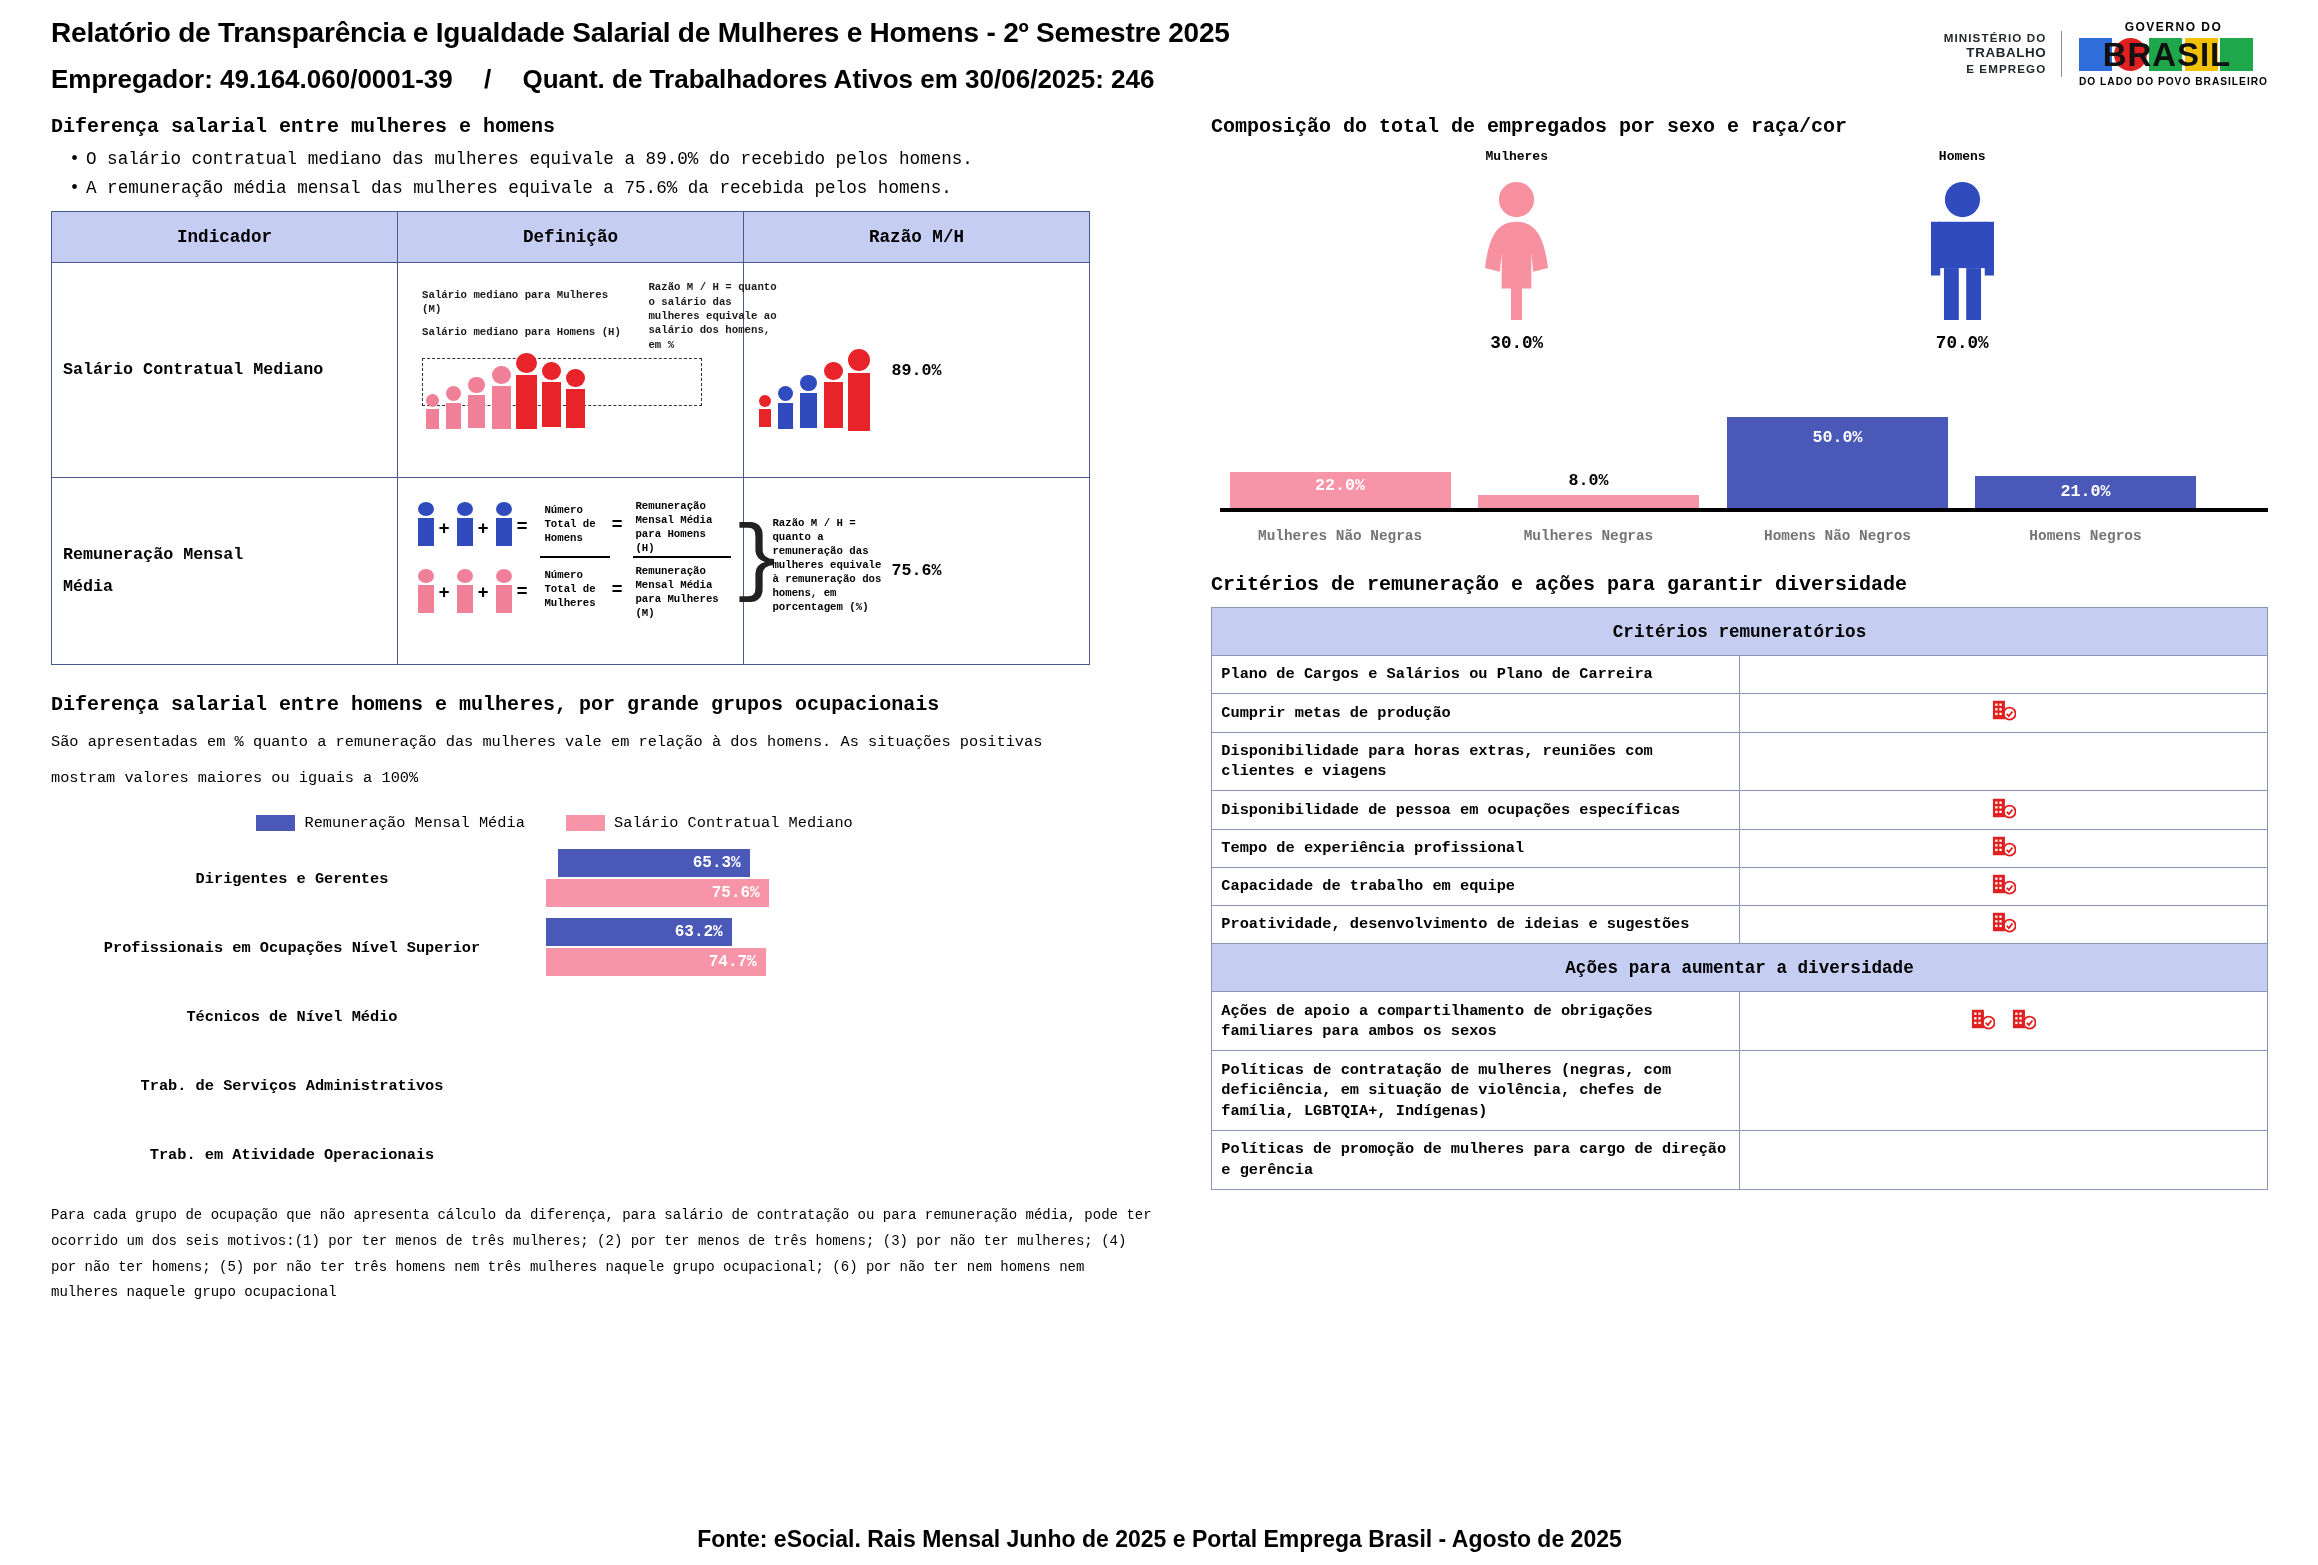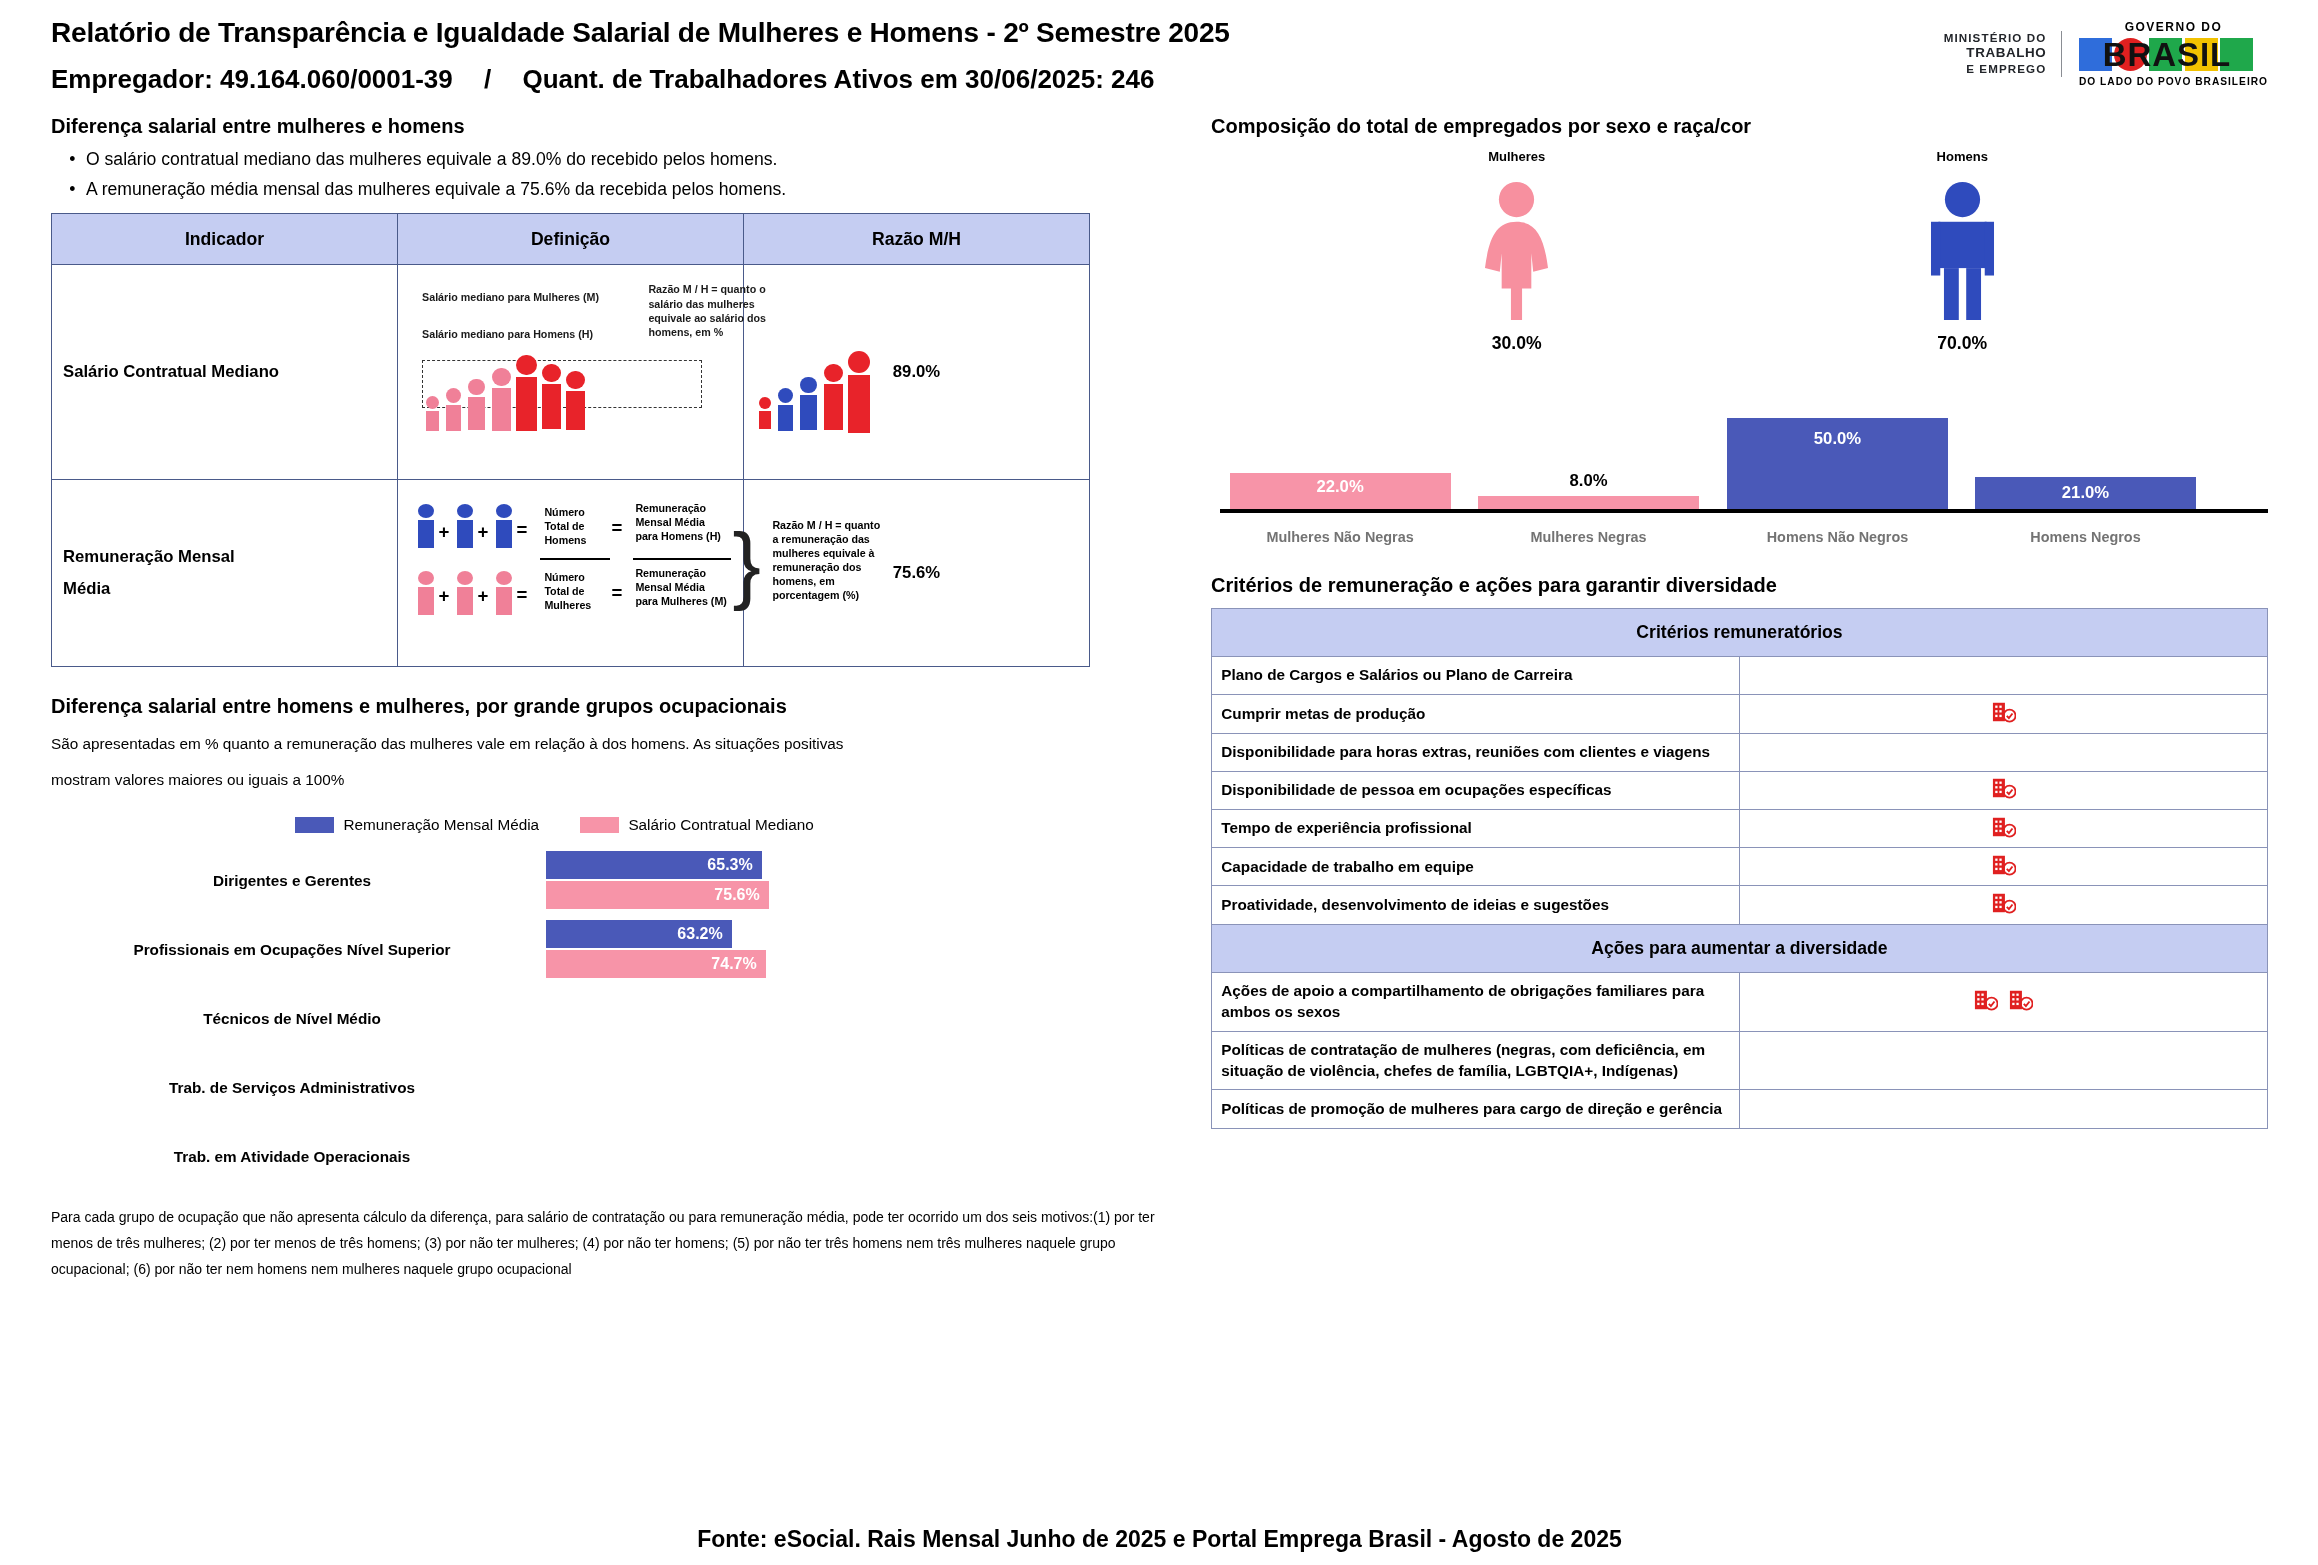--- a/index.html
+++ b/index.html
@@ -100,20 +100,21 @@
     font-size: 10.2px;
     font-weight: bold;
     letter-spacing: 1px;
     margin-top: 2.8px;
   }
   
   .columns {
     display: flex;
     gap: 0px;
     margin-top: 20.4px;
+    font-family: Liberation Mono, monospace;
   }
   .col-left { width: 1164px; }
   .col-right { width: 1057px; padding-left: 42px; }
 
   .section-title {
     font-size: 20px;
     font-weight: bold;
     margin-bottom: 11px;
   }
   .bullets {
@@ -522,21 +523,21 @@
         <div class="legend-item">
           <span class="legend-swatch" style="background:#f794a8;"></span>
           <span>Salário Contratual Mediano</span>
         </div>
       </div>
 
       <div class="occ-rows">
         <div class="occ-row">
           <div class="occ-label">Dirigentes e Gerentes</div>
           <div class="occ-bars">
-            <div class="obar top" style="left:0;width:216px;">65.3%</div>
+            <div class="obar top" style="left:12px;width:192px;">65.3%</div>
             <div class="obar bot" style="left:0;width:223px;">75.6%</div>
           </div>
         </div>
         <div class="occ-row">
           <div class="occ-label">Profissionais em Ocupações Nível Superior</div>
           <div class="occ-bars">
             <div class="obar top" style="left:0;width:186px;">63.2%</div>
             <div class="obar bot" style="left:0;width:220px;">74.7%</div>
           </div>
         </div>

